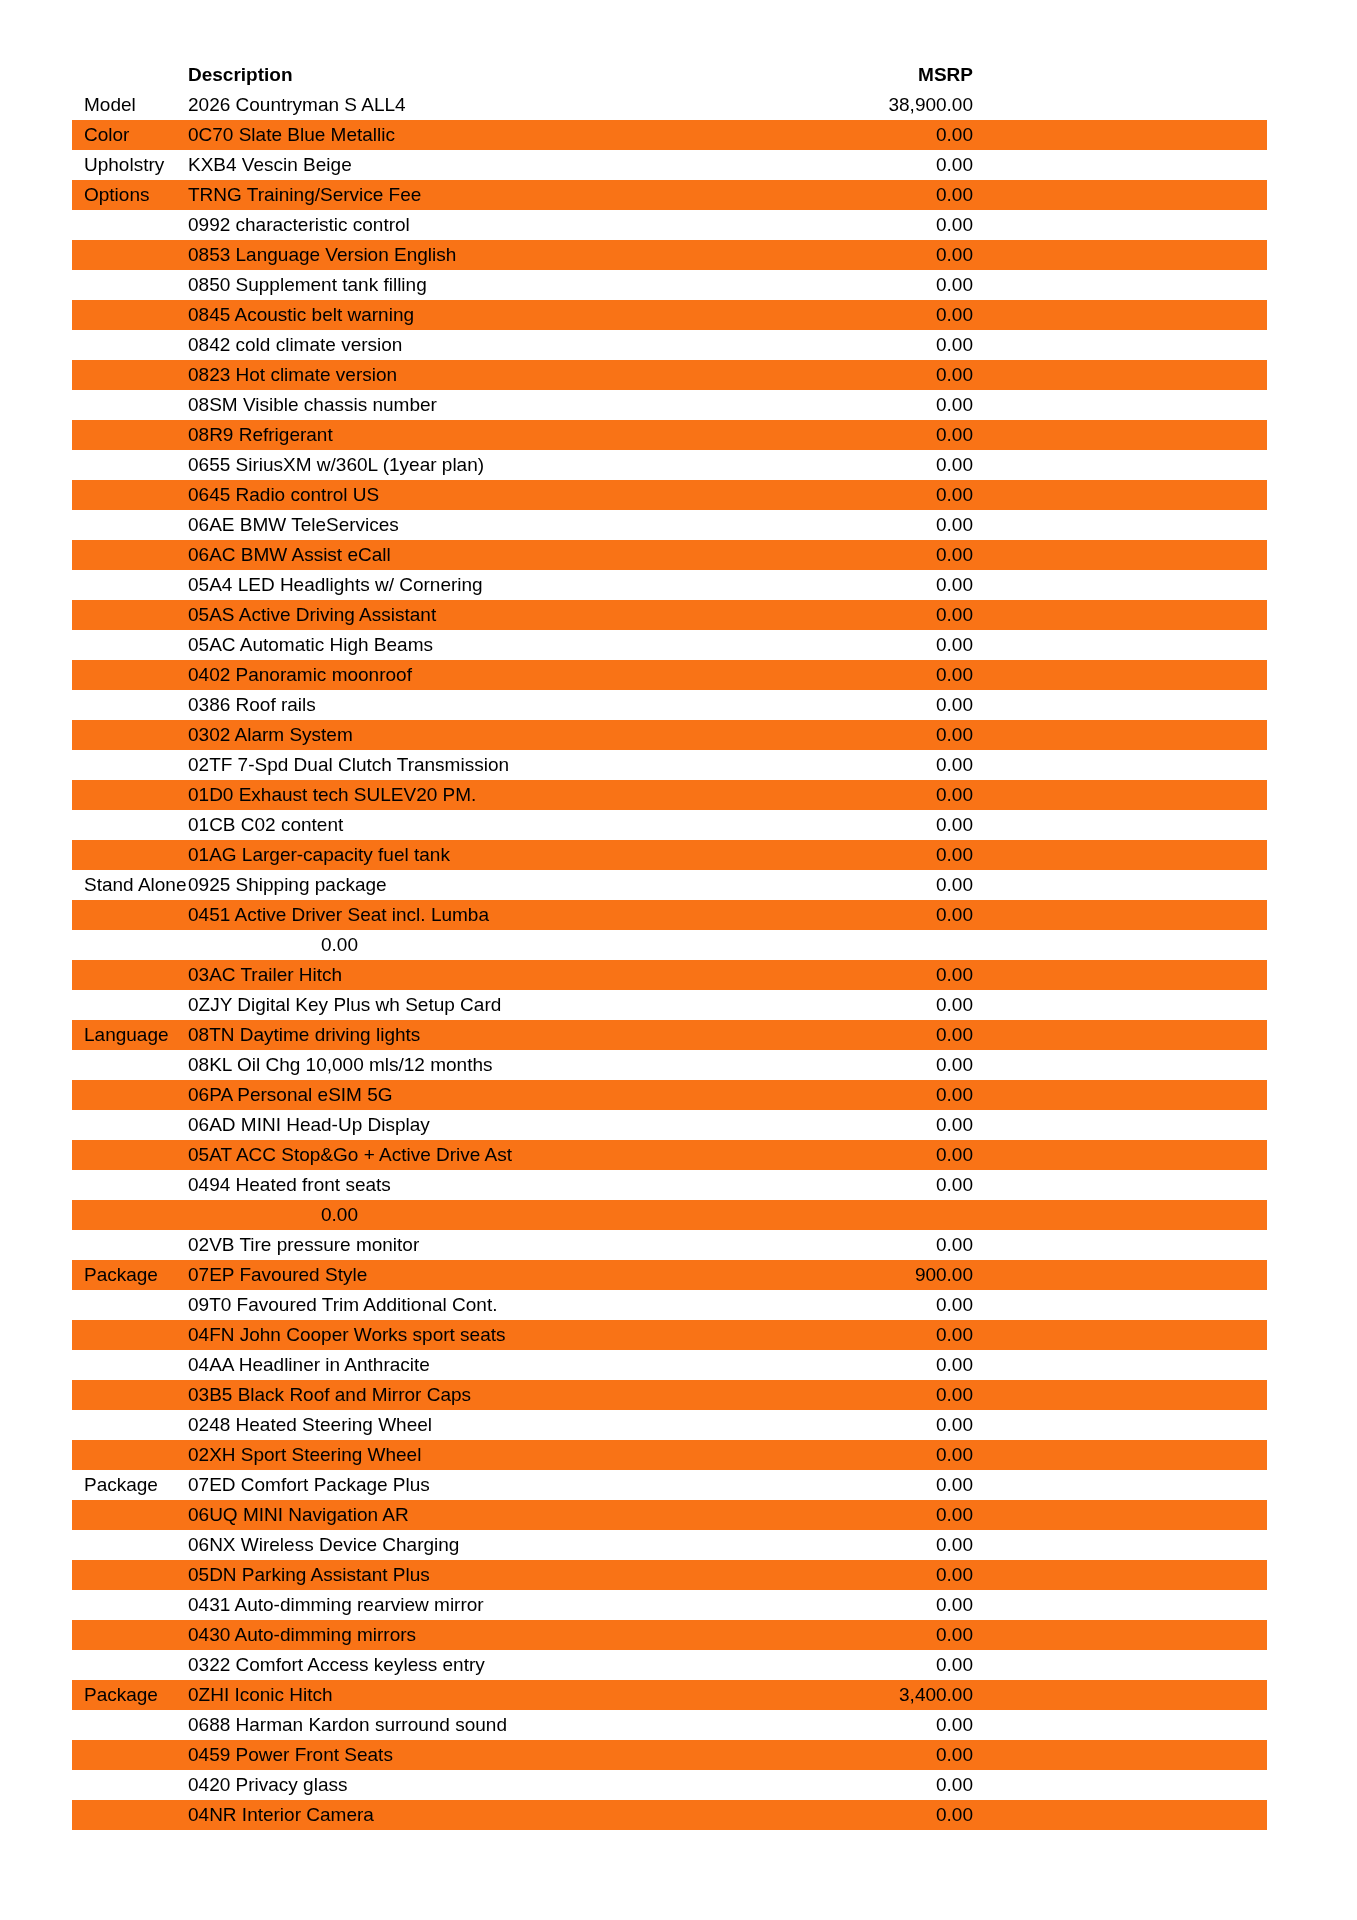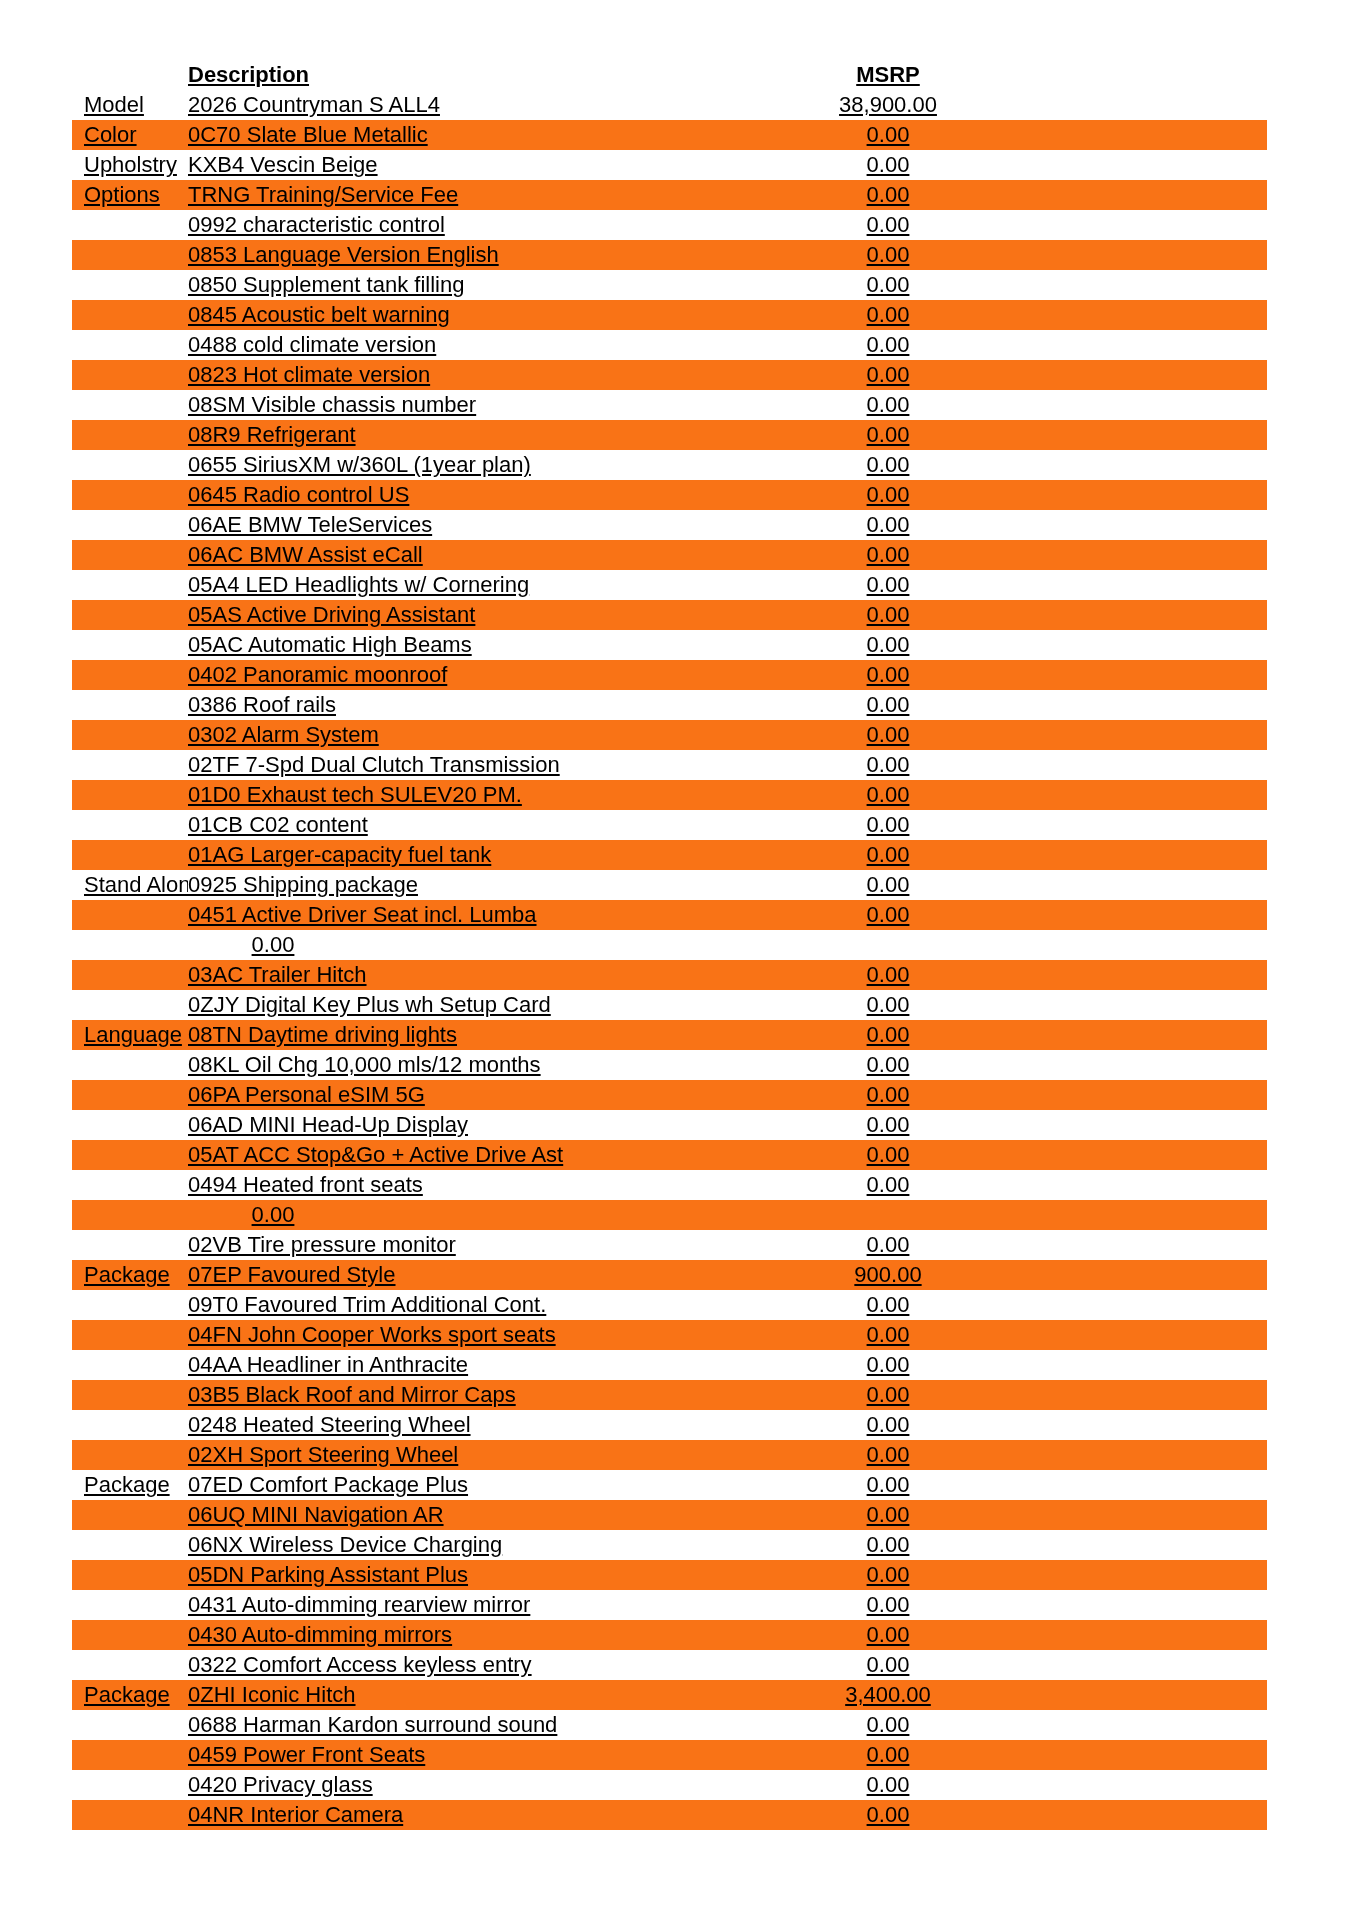--- a/index.html
+++ b/index.html
@@ -18,43 +18,42 @@
   .sheet {
     position: absolute;
     left: 72px;
     top: 60px;
     width: 1195px;
   }
   .row {
     display: flex;
     height: 30px;
     line-height: 30px;
-    font-size: 22px;
+    font-size: 19px;
     white-space: nowrap;
-    text-decoration: underline;
   }
   .row.striped {
     background: #f97316;
   }
   .header-row {
     font-weight: bold;
   }
   .cell { box-sizing: border-box; }
   .cat {
     width: 116px;
     padding-left: 12px;
     overflow: hidden;
   }
   .desc {
     width: 615px;
     overflow: hidden;
   }
   .msrp {
     width: 170px;
-    text-align: center;
+    text-align: right;
   }
   .spacer {
     width: 294px;
   }
 </style>
 </head>
 <body>
 
 <div class="sheet">
   <div class="row header-row">
@@ -108,21 +107,21 @@
       <div class="cell spacer"></div>
     </div>
       <div class="row striped">
       <div class="cell cat"></div>
       <div class="cell desc">0845 Acoustic belt warning</div>
       <div class="cell msrp">0.00</div>
       <div class="cell spacer"></div>
     </div>
       <div class="row">
       <div class="cell cat"></div>
-      <div class="cell desc">0488 cold climate version</div>
+      <div class="cell desc">0842 cold climate version</div>
       <div class="cell msrp">0.00</div>
       <div class="cell spacer"></div>
     </div>
       <div class="row striped">
       <div class="cell cat"></div>
       <div class="cell desc">0823 Hot climate version</div>
       <div class="cell msrp">0.00</div>
       <div class="cell spacer"></div>
     </div>
       <div class="row">

